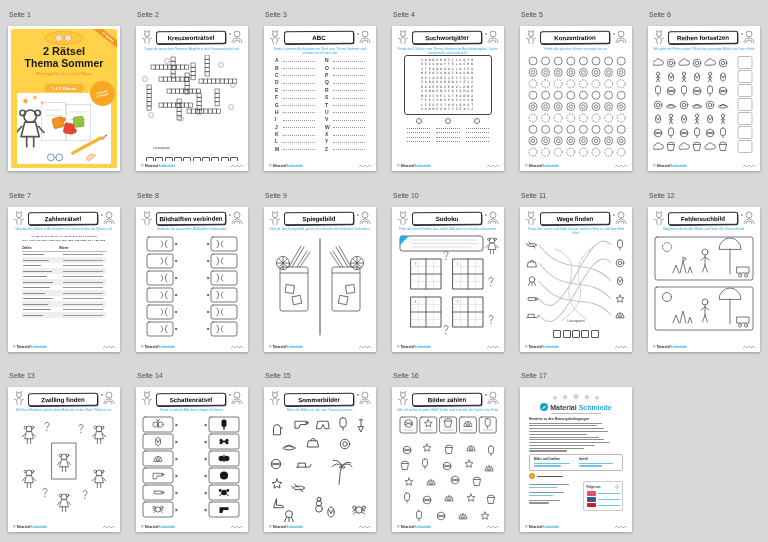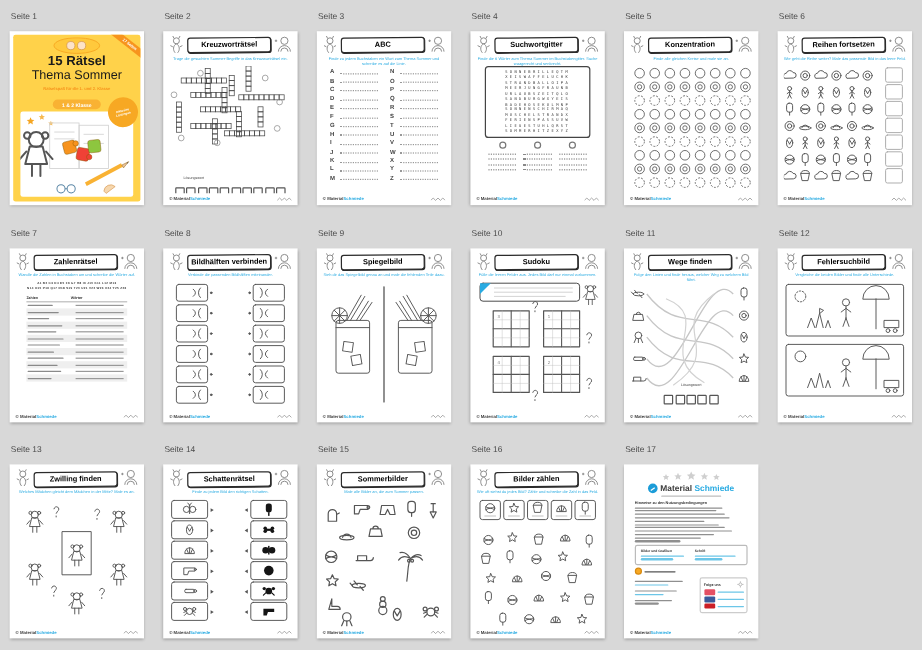--- a/index.html
+++ b/index.html
@@ -45,21 +45,21 @@
   .numline{flex:1;border-bottom:.6px solid #999;margin:0 3px;height:0}
   .bar{height:1.1px;background:#8f8f8f;border-radius:1px;margin:1.7px 0}
   .bar.cy{background:#6cc6e8}
   
   .mazesol{position:absolute;left:0;right:0;bottom:0;text-align:center}
   .mazesol .sollabel{display:block;margin:0;text-align:center}
   
   .cover{position:absolute;inset:3px;background:#ffd24a;border-radius:2px;overflow:hidden;text-align:center}
   .cov-banner{position:absolute;top:2px;left:50%;transform:translateX(-50%)}
   .cov-t1{margin-top:17px;font-size:11px;font-weight:800;color:#1a1a1a;line-height:11px}
-  .cov-t2{font-size:10.5px;font-weight:400;color:#1a1a1a;margin-top:1px;line-height:11px}
+  .cov-t2{font-size:10.5px;font-weight:700;color:#1a1a1a;margin-top:1px;line-height:11px}
   .cov-sub{font-size:3.4px;color:#f7941d;font-weight:bold;margin-top:2.5px}
   .cov-badge{display:inline-block;background:#f9b233;color:#fff;font-size:4.2px;font-weight:bold;border-radius:5px;padding:1.5px 8px;margin-top:3px}
   .cov-art{position:absolute;left:6px;right:6px;top:64px;bottom:4px;background:#fff;border-radius:2px}
   .cov-round{position:absolute;right:2px;top:52px;width:25px;height:25px;border-radius:50%;background:#f7a823;color:#fff;font-size:2.6px;font-weight:bold;display:flex;align-items:center;justify-content:center;text-align:center;transform:rotate(-14deg);padding:3px;box-sizing:border-box;line-height:3px;z-index:2}
   .cov-ribbon{position:absolute;top:5px;right:-11px;transform:rotate(38deg);background:#f7941d;color:#fff;font-size:3.2px;font-weight:bold;padding:1px 13px;z-index:2}
   
   .infop{flex:1;padding:1px 4px;overflow:hidden}
   .istars{display:block;margin:0 auto}
   .ilogo{display:flex;align-items:center;justify-content:center;gap:2px;margin-top:1px}
   .ilogo-circle{width:8px;height:8px;border-radius:50%;background:#1b9cd8;display:inline-block;position:relative}
@@ -88,21 +88,21 @@
     <div class="cell">
   <div class="plabel">Seite 1</div>
   <div class="page">
         <div class="cover">
   <svg class="cov-banner" width="40" height="15" viewBox="0 0 40 15">
             <ellipse cx="20" cy="7" rx="19" ry="6.5" fill="#ffc93c" stroke="#f7a823" stroke-width="0.8"></ellipse>
             <circle cx="15" cy="7" r="3.4" fill="#fde3c8" stroke="#c98a4b" stroke-width="0.5"></circle>
             <circle cx="24" cy="7" r="3.4" fill="#fde3c8" stroke="#c98a4b" stroke-width="0.5"></circle>
           </svg>
   <div class="cov-ribbon"><span>17 Seiten</span></div>
-  <div class="cov-t1">15 Rätsel</div>
+  <div class="cov-t1">2 Rätsel</div>
   <div class="cov-t2">Thema Sommer</div>
   <div class="cov-sub">Rätselspaß für die 1. und 2. Klasse</div>
   <div><span class="cov-badge">1 &amp; 2 Klasse</span></div>
   <div class="cov-round">Inklusive Lösungen</div>
   <div class="cov-art"><svg width="100%" height="100%" viewBox="0 0 100 75" preserveAspectRatio="none">
   <g fill="#f5a623" stroke="none">
                 <path d="M9 5 l1 2.2 2.4.2 -1.8 1.6 .5 2.3 -2.1 -1.2 -2.1 1.2 .5 -2.3 -1.8 -1.6 2.4 -.2 z"></path>
                 <path d="M19 2 l.8 1.8 2 .2 -1.5 1.3 .4 1.9 -1.7 -1 -1.7 1 .4 -1.9 -1.5 -1.3 2 -.2 z" opacity=".8"></path>
                 <path d="M27 8 l.7 1.5 1.7.1 -1.3 1.1 .3 1.6 -1.4 -.8 -1.4 .8 .3 -1.6 -1.3 -1.1 1.7 -.1 z" opacity=".7"></path>
               </g>

